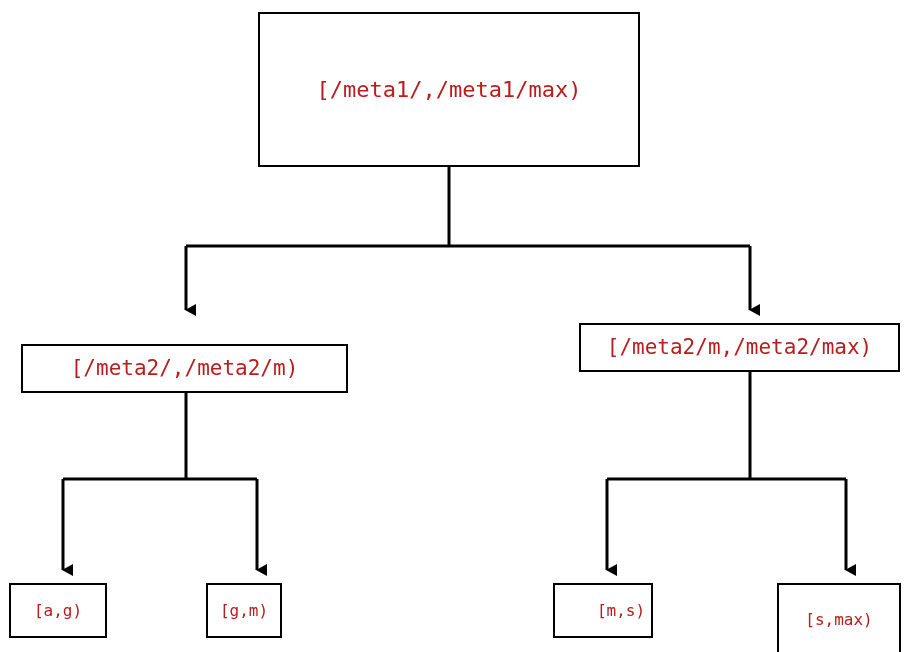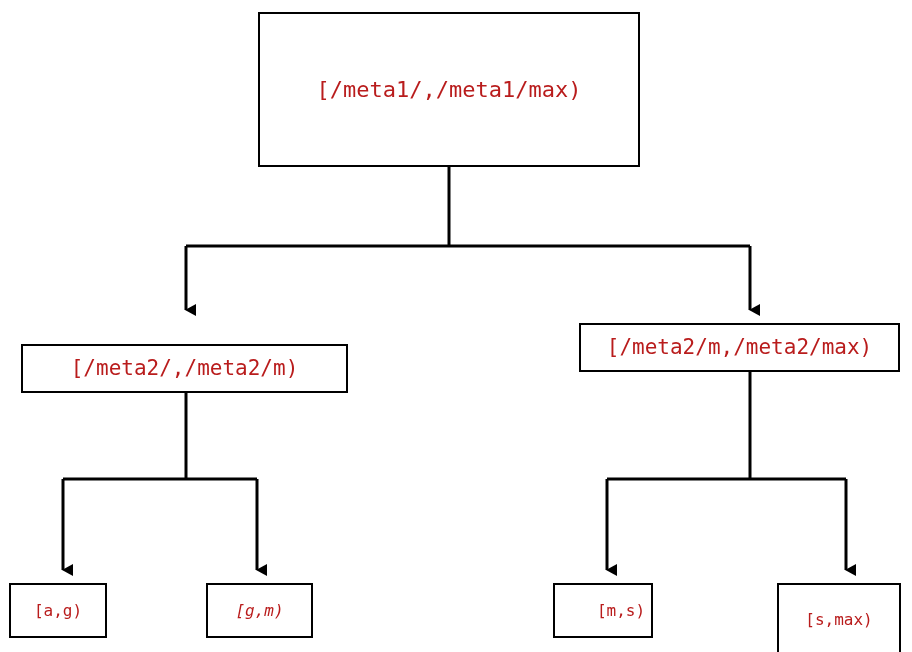--- a/index.html
+++ b/index.html
@@ -93,21 +93,21 @@
   </div>
 
   <div class="node-box node-mid" style="left:579px; top:323px; width:321px; height:49px;">
     <span class="node-label">[/meta2/m,/meta2/max)</span>
   </div>
 
   <div class="node-box node-leaf" style="left:9px; top:583px; width:98px; height:55px;">
     <span class="node-label">[a,g)</span>
   </div>
 
-  <div class="node-box node-leaf" style="left:206px; top:583px; width:107px; height:55px;font-style:italic;">
+  <div class="node-box node-leaf" style="left:206px; top:583px; width:76px; height:55px;">
     <span class="node-label">[g,m)</span>
   </div>
 
   <div class="node-box node-leaf" style="left:553px; top:583px; width:100px; height:55px;padding-left:36px;">
     <span class="node-label">[m,s)</span>
   </div>
 
   <div class="node-box node-leaf" style="left:777px; top:583px; width:124px; height:73px;">
     <span class="node-label">[s,max)</span>
   </div>

